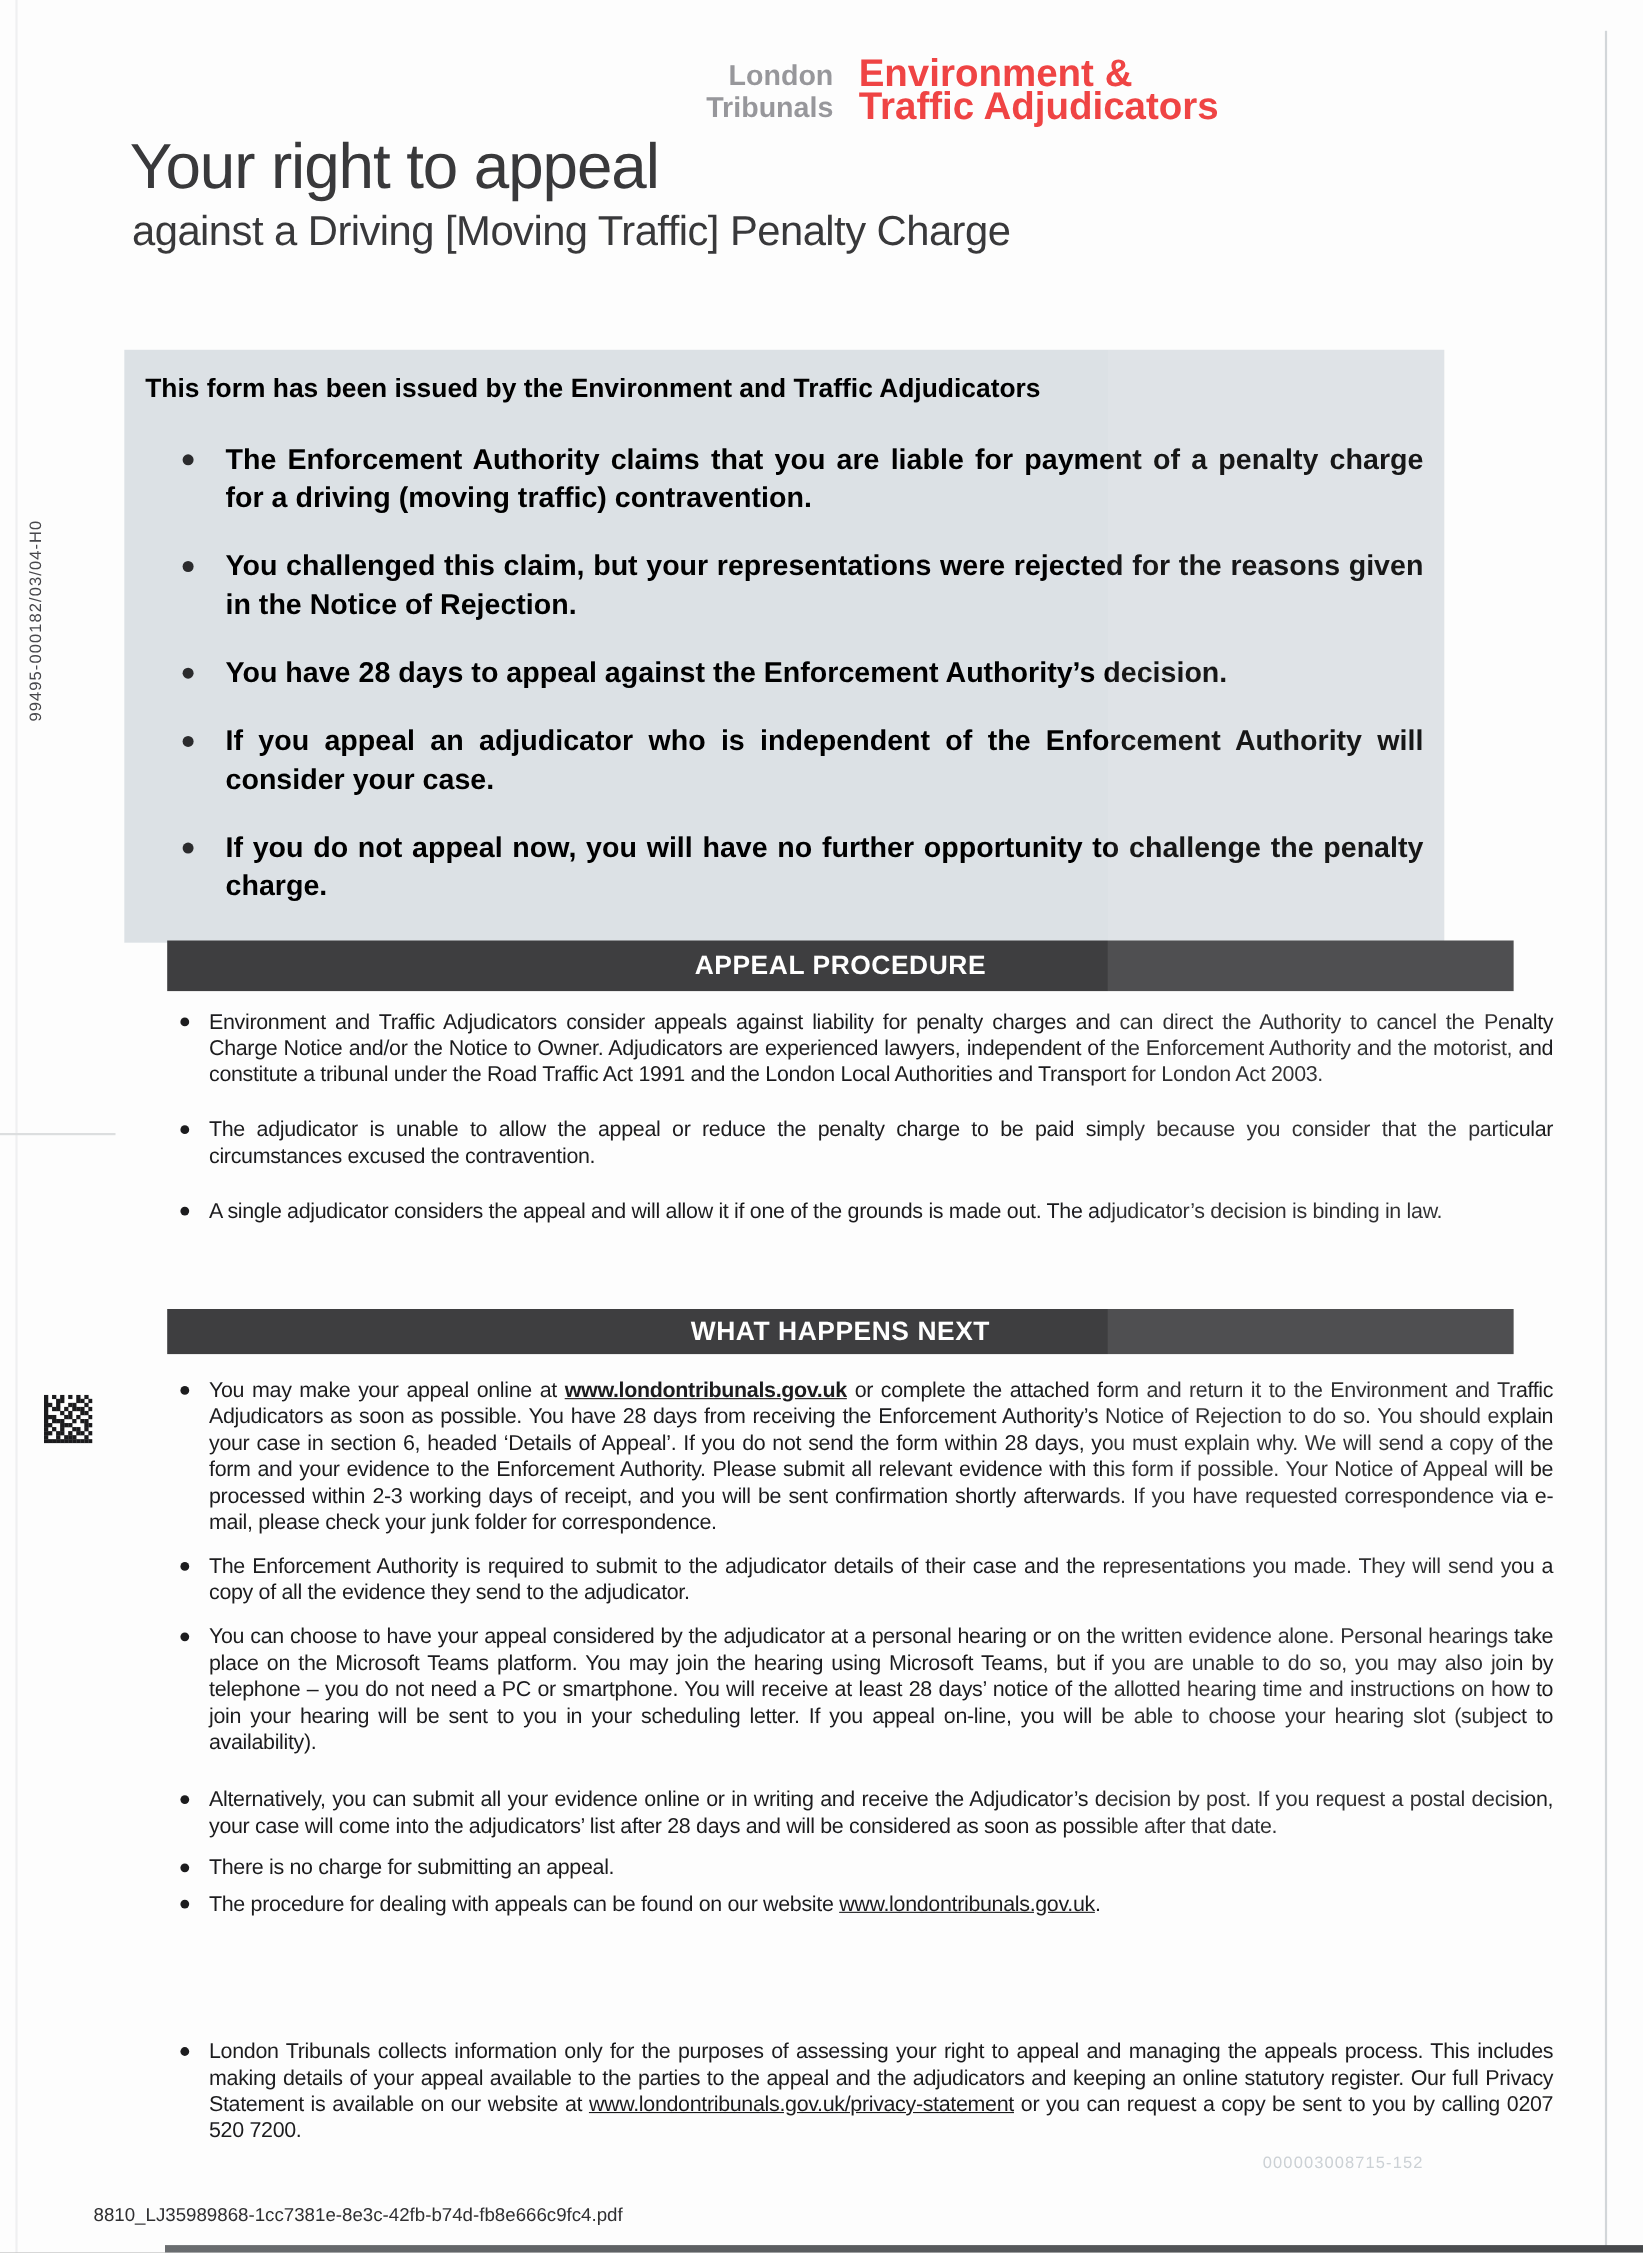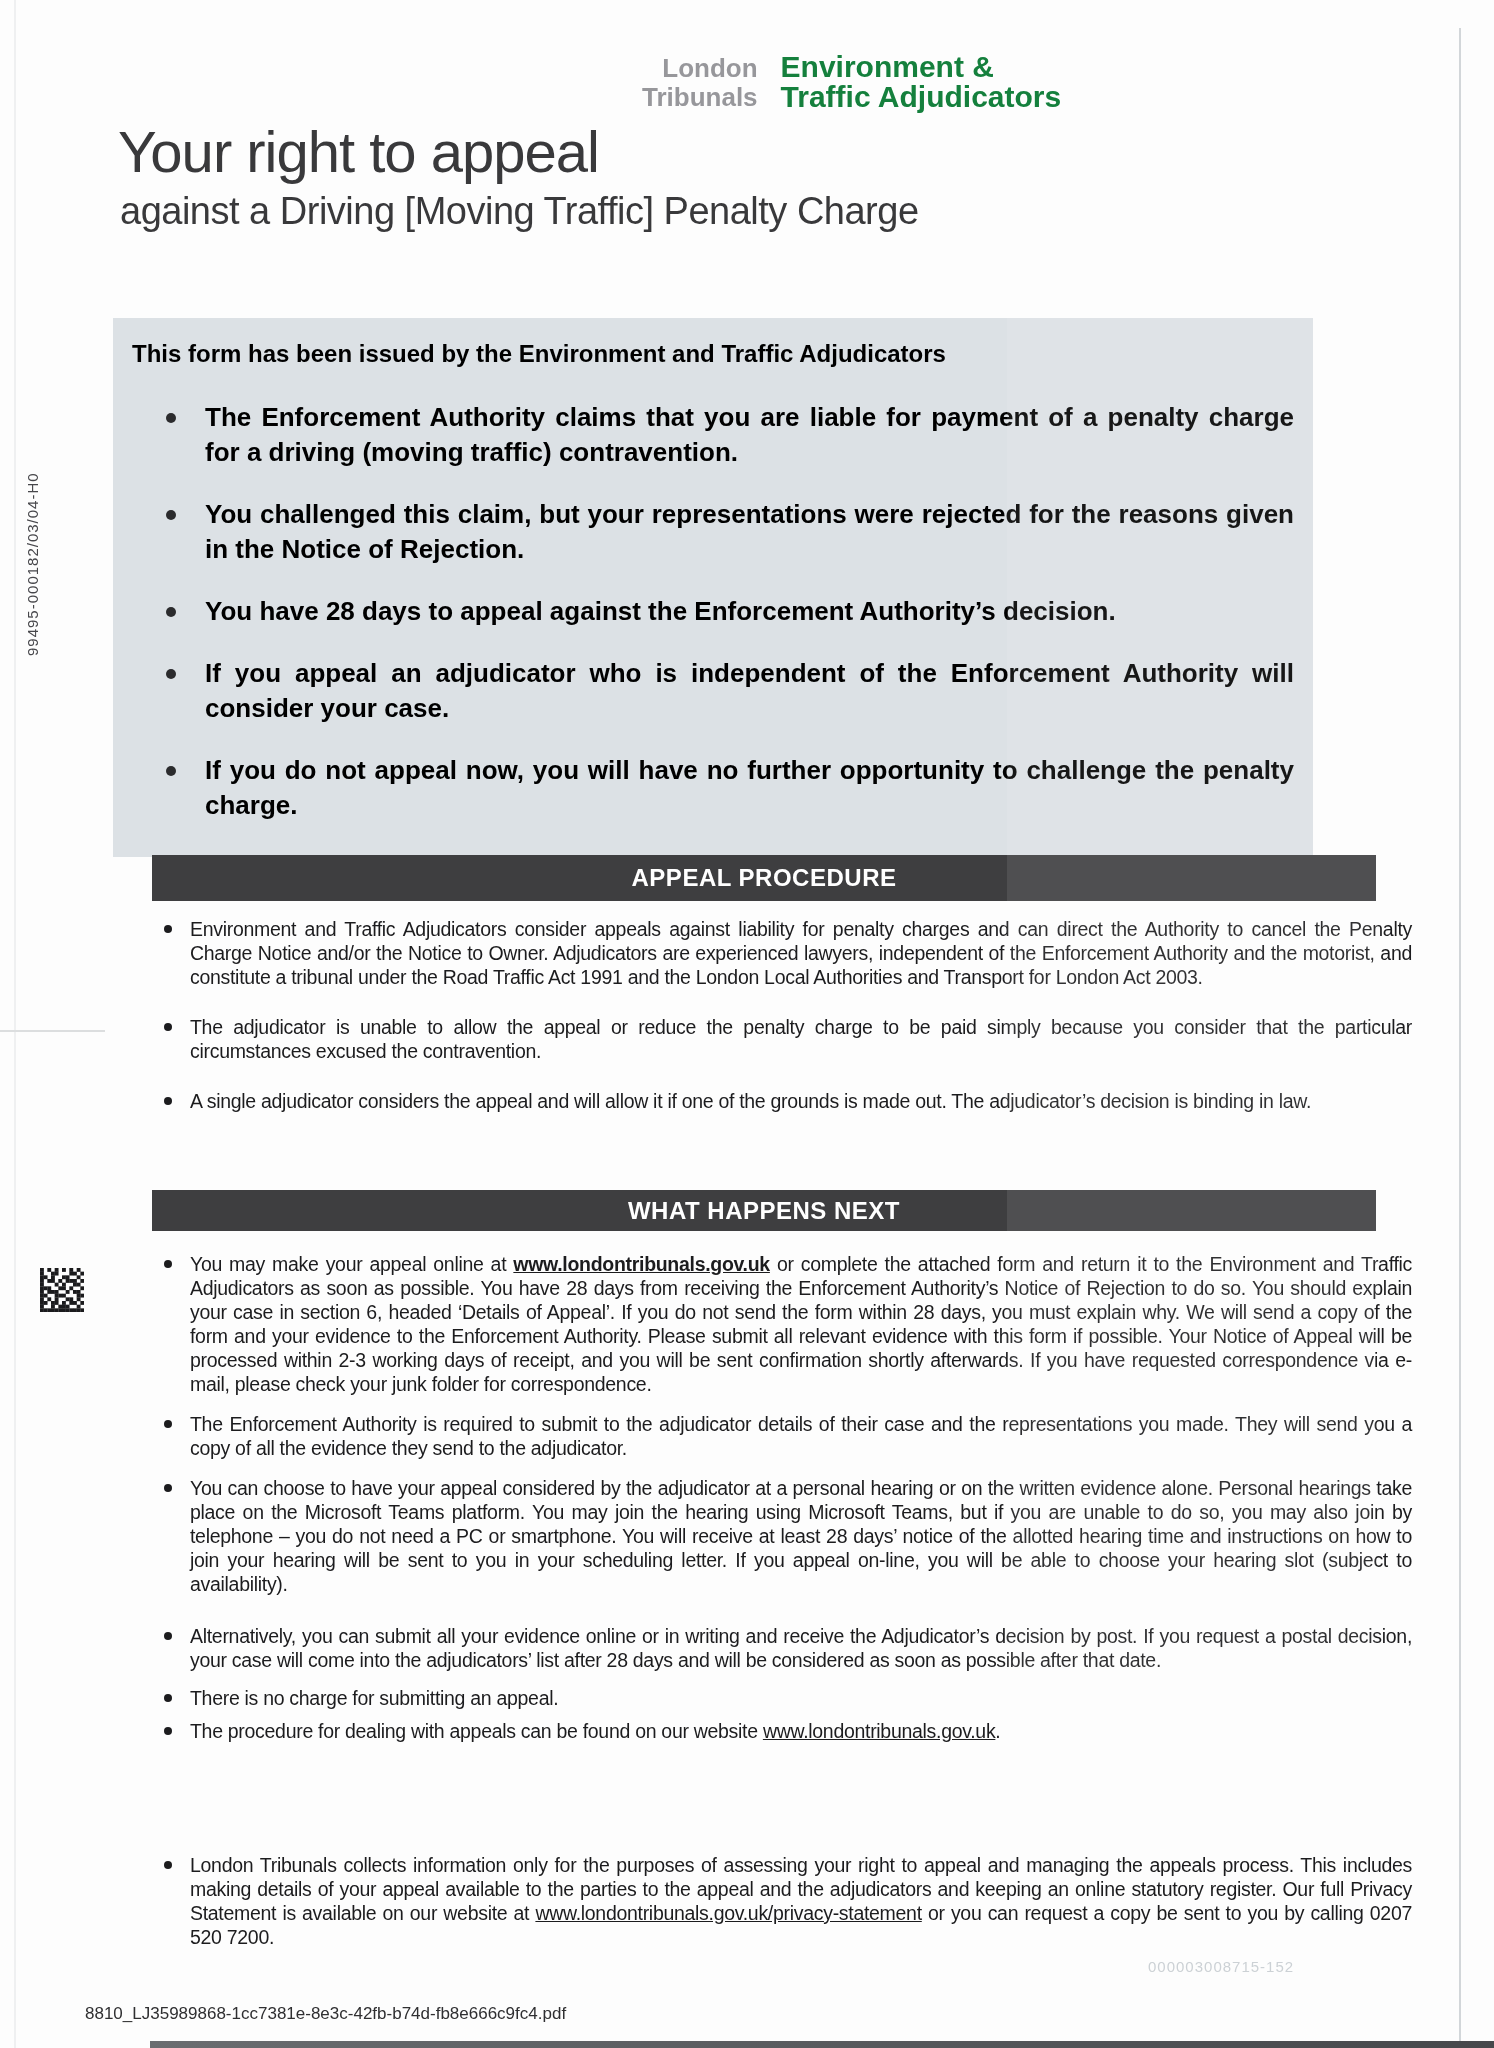--- a/index.html
+++ b/index.html
@@ -21,21 +21,21 @@
     writing-mode:vertical-rl; transform:rotate(180deg);
     font-size:15px; letter-spacing:1px; color:#47474b;
   }
   .barcode{position:absolute;left:40px;top:1268px;width:44px;height:46px;}
   
   .logo{position:absolute;left:642px;top:52px;display:flex;align-items:flex-end;}
   .logo-left{display:flex;flex-direction:column;align-items:flex-end;justify-content:center;
     font-weight:bold;font-size:26px;line-height:29px;color:#97979b;padding-right:10px;}
   .logo-sep{width:3px;background:#8d8d91;margin:2px 0;}
   .logo-right{display:flex;flex-direction:column;justify-content:center;
-    font-weight:bold;font-size:30px;line-height:30px;color:#15803d;padding-left:10px;}
+    font-weight:bold;font-size:35px;line-height:30px;color:#ef4444;padding-left:10px;}
   
   .title{position:absolute;left:118px;top:118px;margin:0;font-weight:400;
     font-size:58px;letter-spacing:-1px;color:#39393b;}
   .subtitle{position:absolute;left:120px;top:190px;margin:0;font-weight:400;
     font-size:38px;letter-spacing:-0.5px;color:#39393b;}
   
   .intro{position:absolute;left:113px;top:318px;width:1200px;min-height:494px;
     background:#dce1e5;box-sizing:border-box;padding:22px 17px 34px 17px;color:#000000;}
   .intro-heading{font-size:24px;font-weight:bold;margin:0 0 32px 2px;}
   .intro .bullet{position:relative;padding-left:75px;padding-right:2px;

